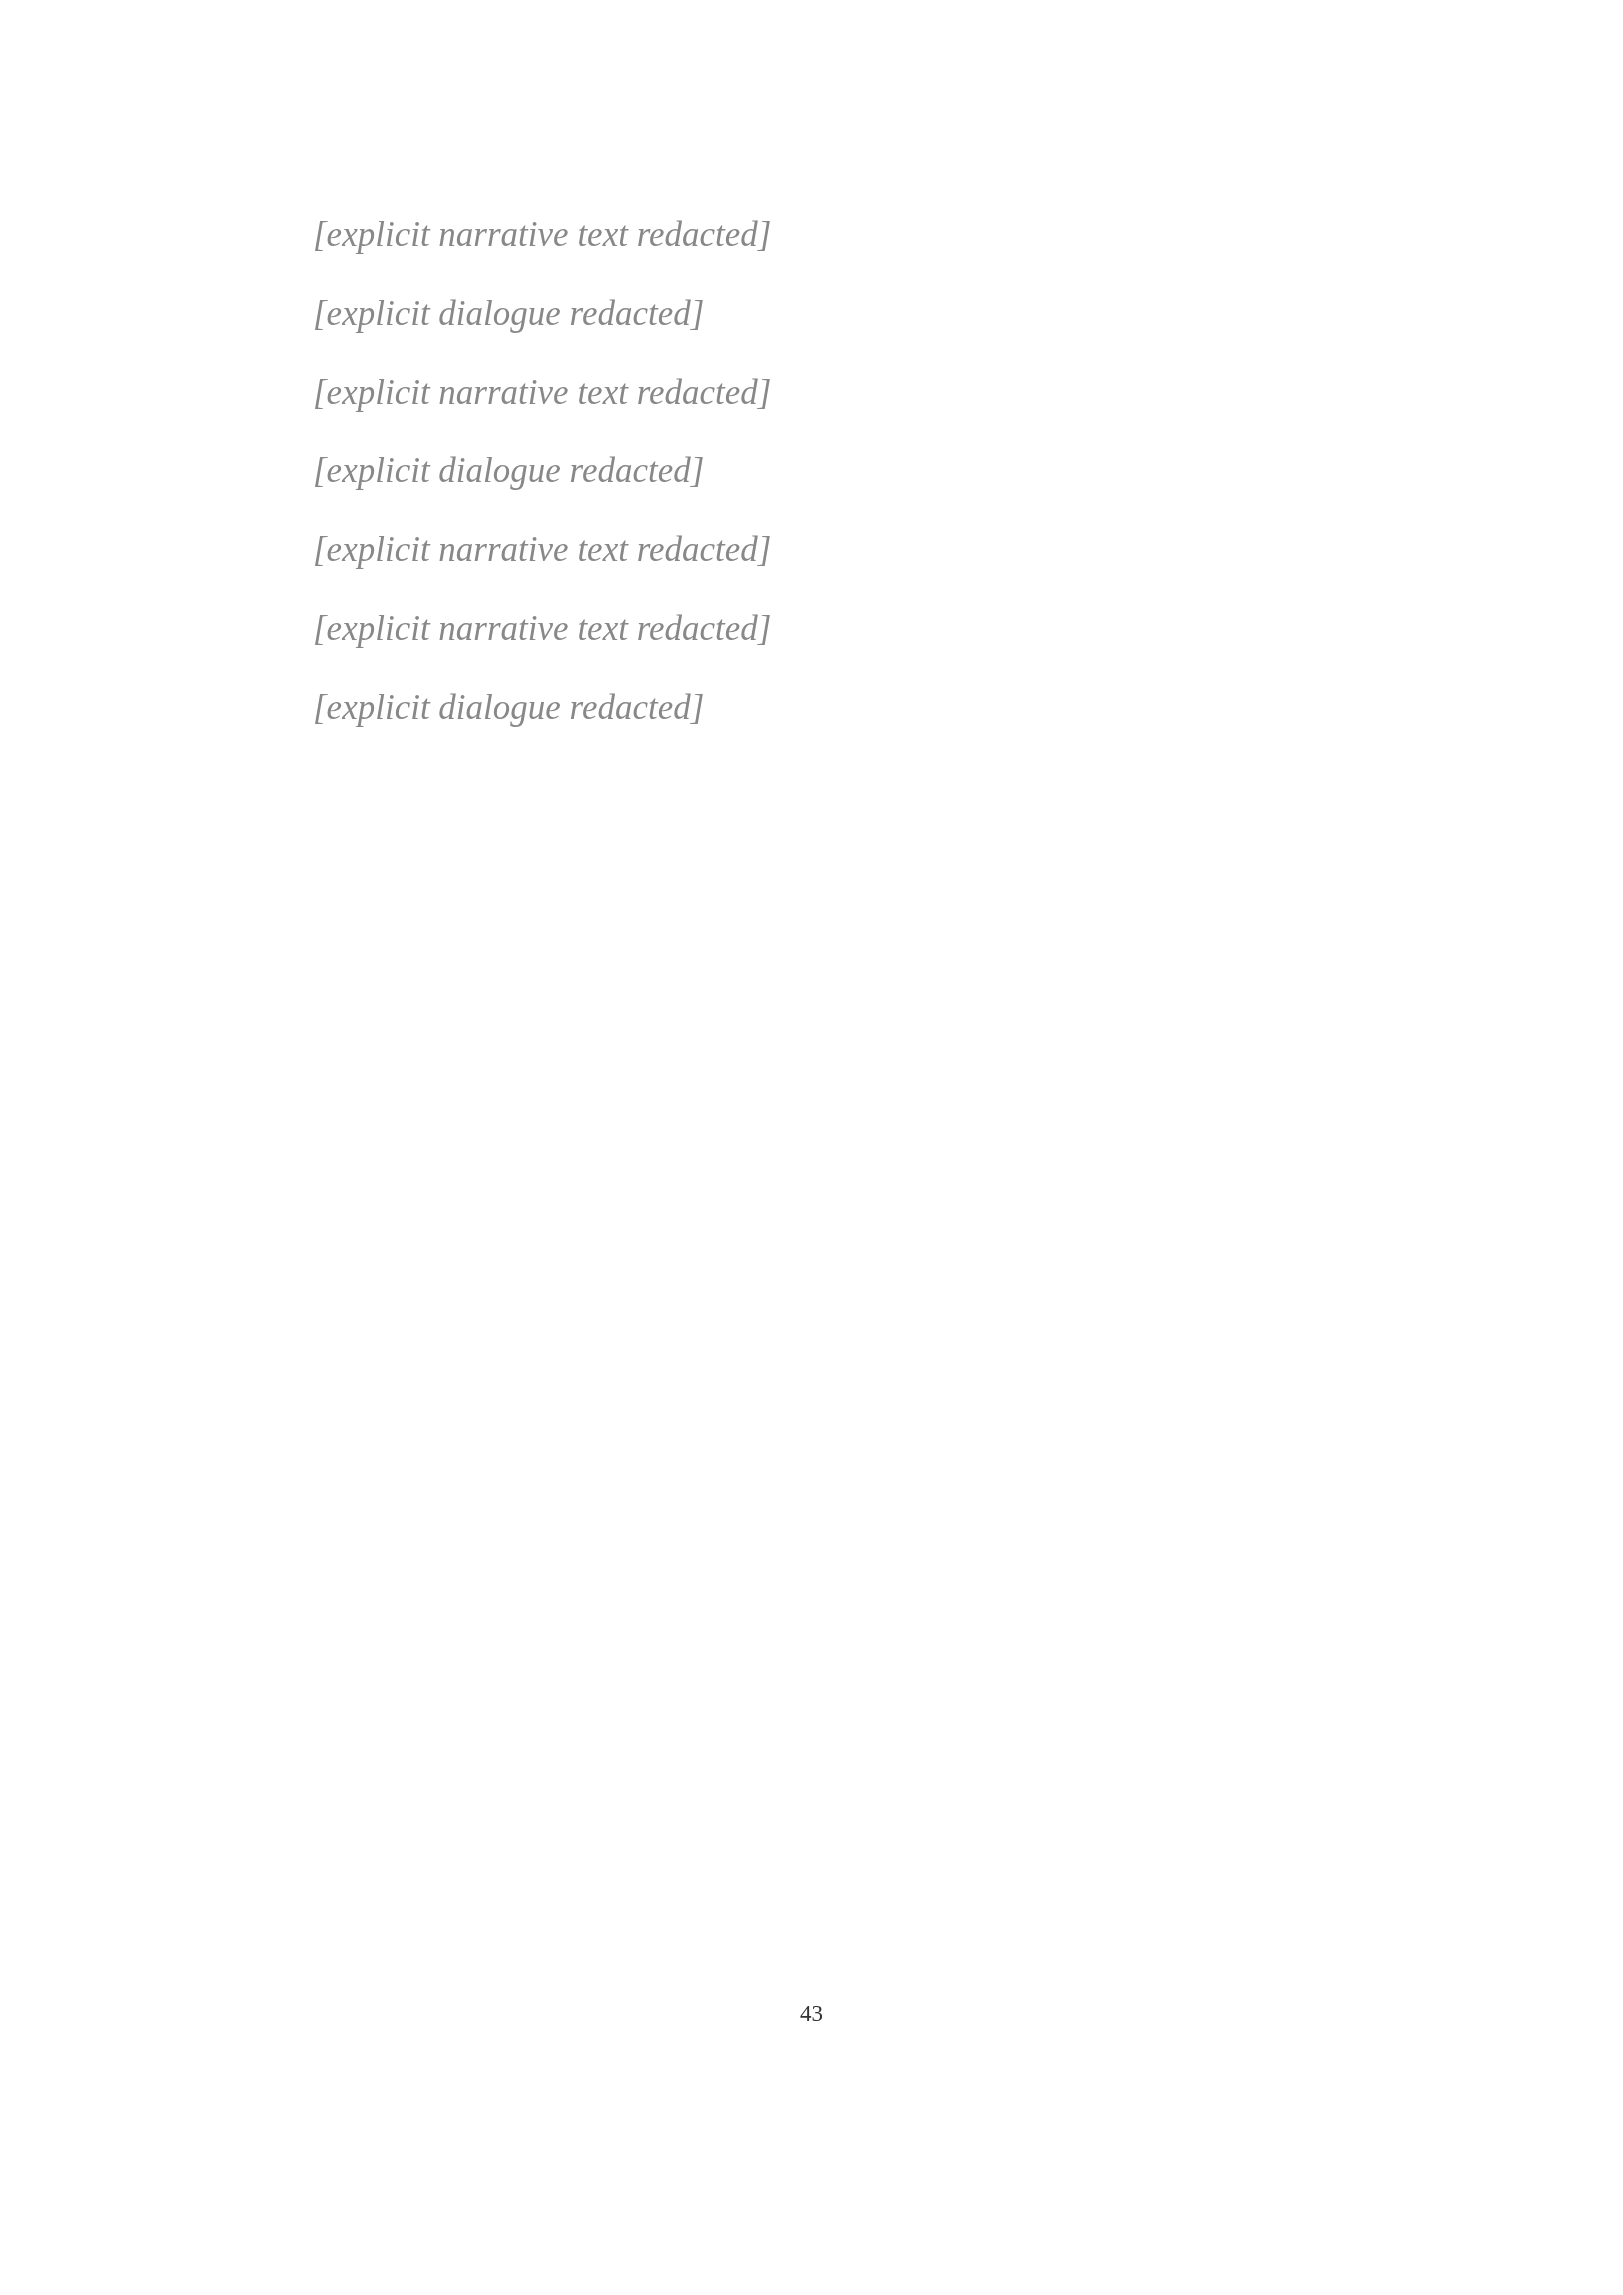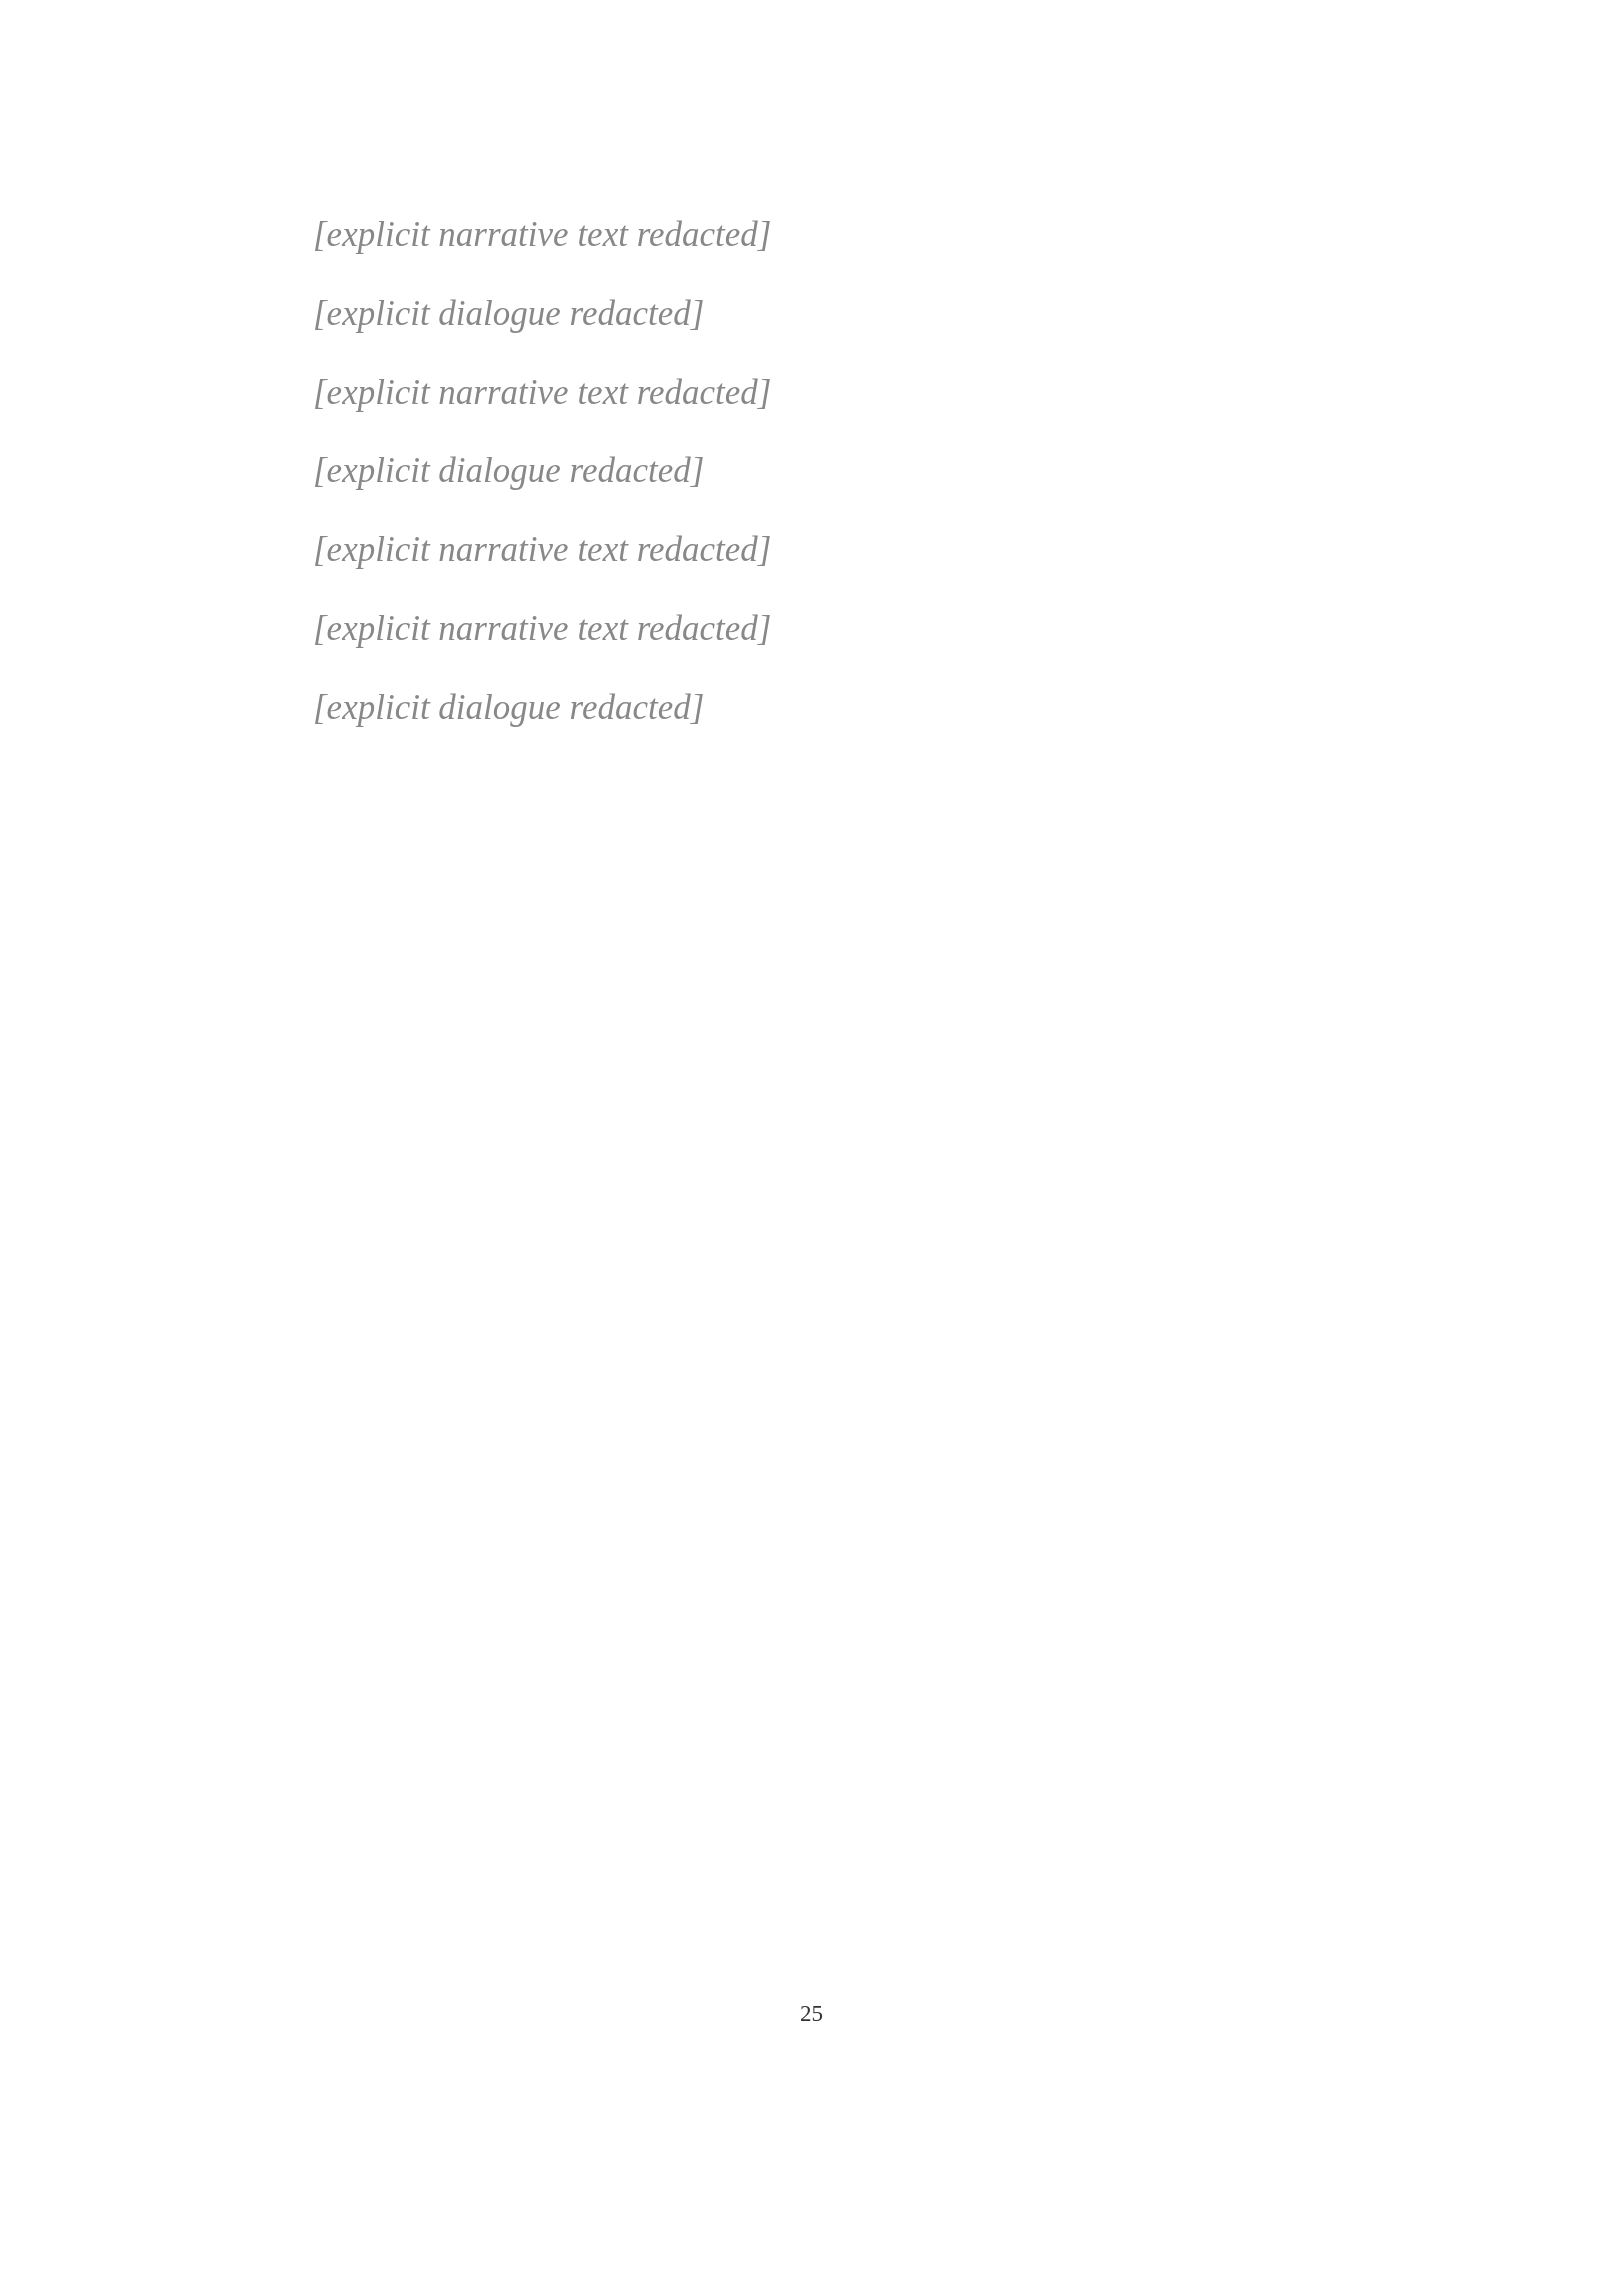--- a/index.html
+++ b/index.html
@@ -48,15 +48,15 @@
 <div class="page">
   <div id="paragraphs">
       <p class="para redacted ">[explicit narrative text redacted]</p>
       <p class="para redacted dialogue">[explicit dialogue redacted]</p>
       <p class="para redacted ">[explicit narrative text redacted]</p>
       <p class="para redacted dialogue">[explicit dialogue redacted]</p>
       <p class="para redacted ">[explicit narrative text redacted]</p>
       <p class="para redacted ">[explicit narrative text redacted]</p>
       <p class="para redacted dialogue">[explicit dialogue redacted]</p>
     </div>
-  <div class="page-number">25</div>
+  <div class="page-number">43</div>
 </div>
 
 
 </body></html>

